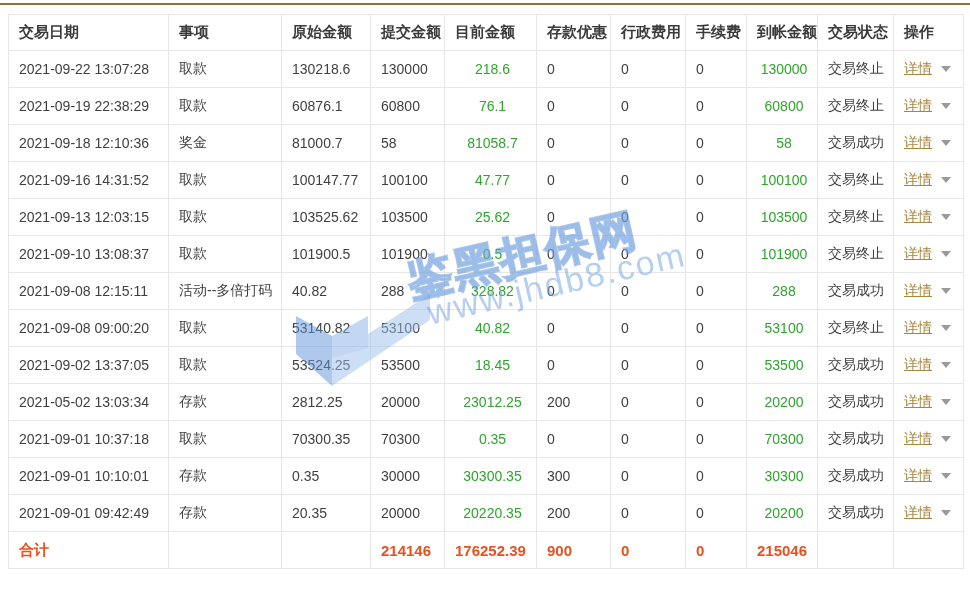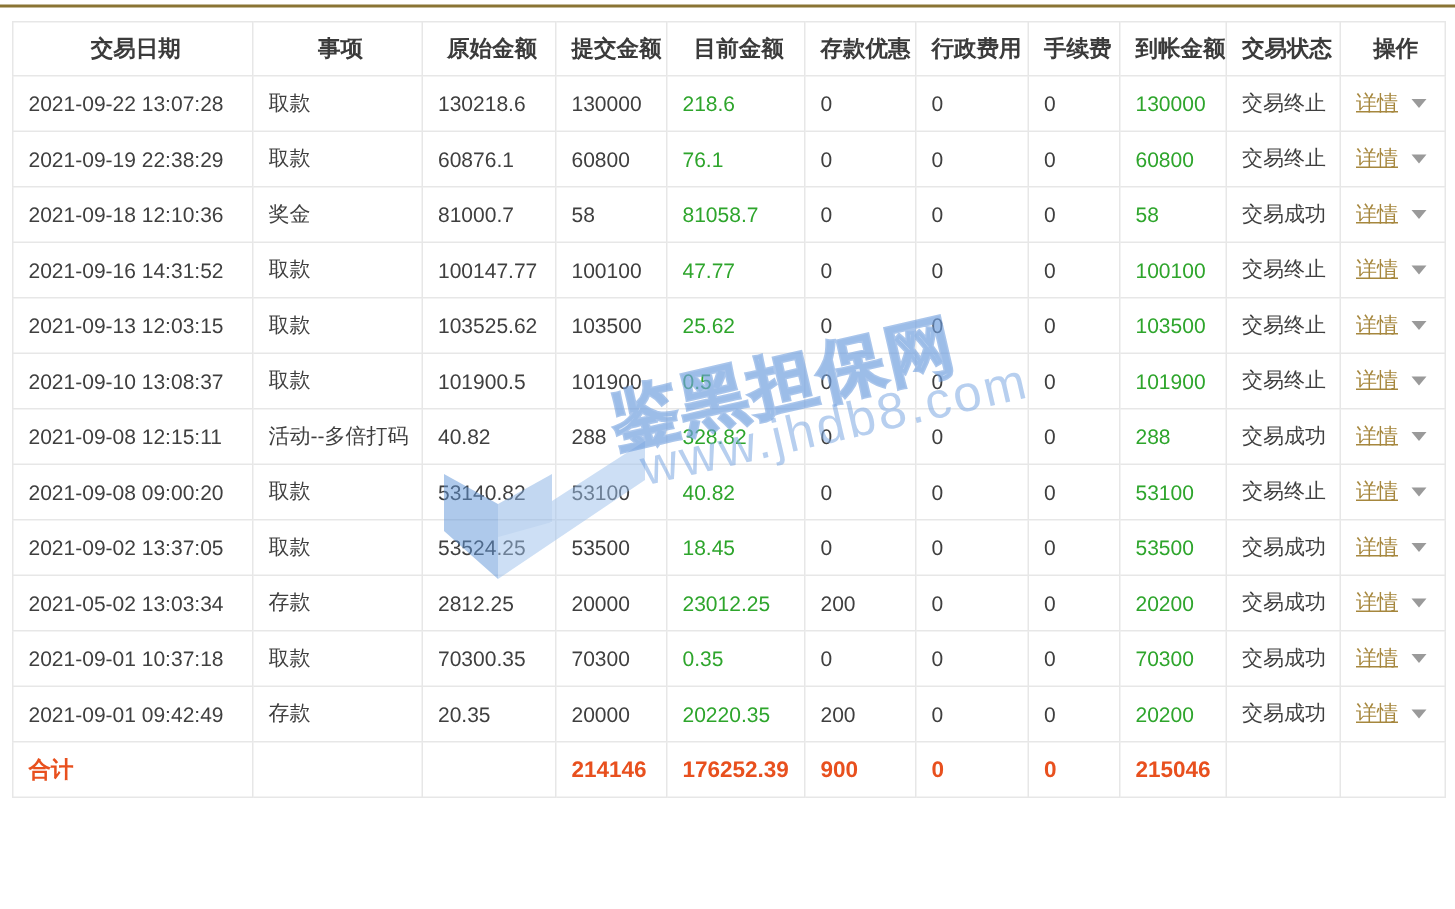--- a/index.html
+++ b/index.html
@@ -28,23 +28,22 @@
     height: 37px;
     font-size: 14px;
     white-space: nowrap;
     overflow: hidden;
   }
   .tx-table th {
     font-size: 15px;
     font-weight: bold;
     color: #3b3b3b;
     height: 36px;
-    text-align: center;
-  }
-  .tx-table td.green { color: #2ea52c; }
+  }
+  .tx-table td.green { color: #2ea52c; text-align: center; }
   .tx-table tr.total-row td {
     color: #e8501e;
     font-weight: bold;
     font-size: 15px;
   }
   .detail-link {
     color: #a6873e;
     text-decoration: underline;
     font-size: 14px;
     cursor: pointer;
@@ -252,20 +251,33 @@
           <td>70300</td>
           <td class="green">0.35</td>
           <td>0</td>
           <td>0</td>
           <td>0</td>
           <td class="green">70300</td>
           <td>交易成功</td>
           <td><a class="detail-link">详情</a><span class="caret-down"></span></td>
         </tr>
         <tr>
+          <td>2021-09-01 10:10:01</td>
+          <td>存款</td>
+          <td>0.35</td>
+          <td>30000</td>
+          <td class="green">30300.35</td>
+          <td>300</td>
+          <td>0</td>
+          <td>0</td>
+          <td class="green">30300</td>
+          <td>交易成功</td>
+          <td><a class="detail-link">详情</a><span class="caret-down"></span></td>
+        </tr>
+        <tr>
           <td>2021-09-01 09:42:49</td>
           <td>存款</td>
           <td>20.35</td>
           <td>20000</td>
           <td class="green">20220.35</td>
           <td>200</td>
           <td>0</td>
           <td>0</td>
           <td class="green">20200</td>
           <td>交易成功</td>

